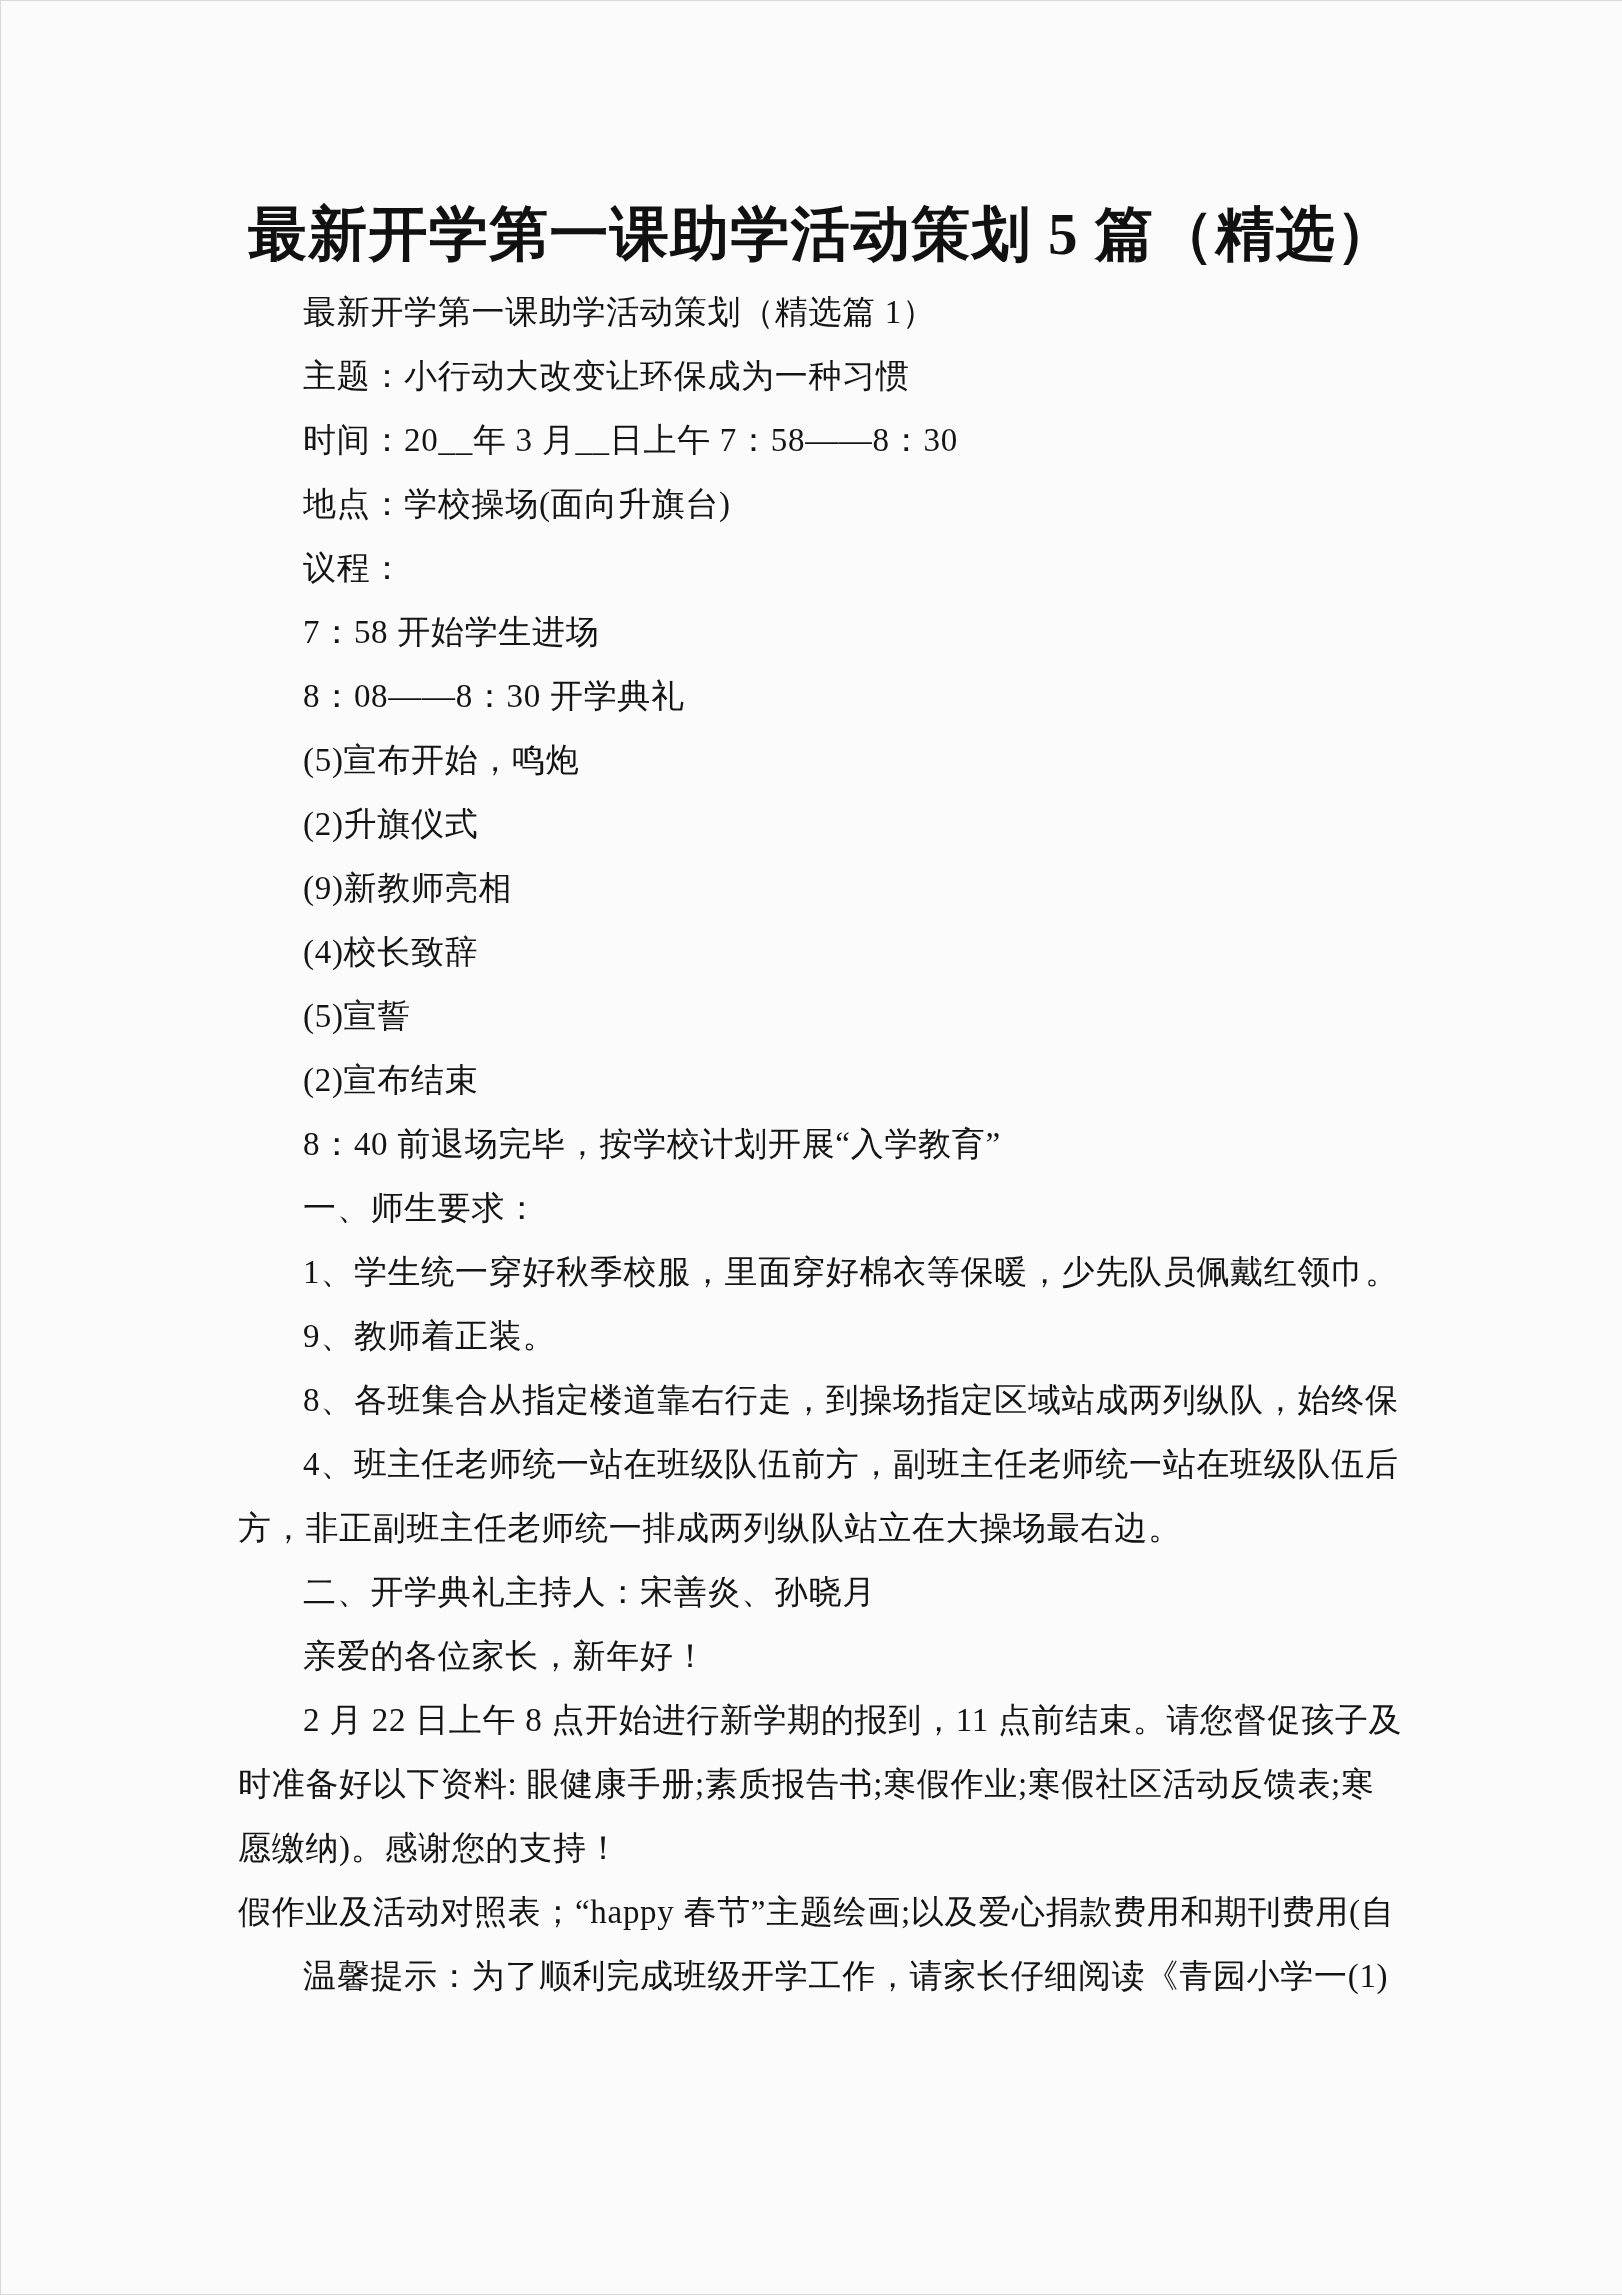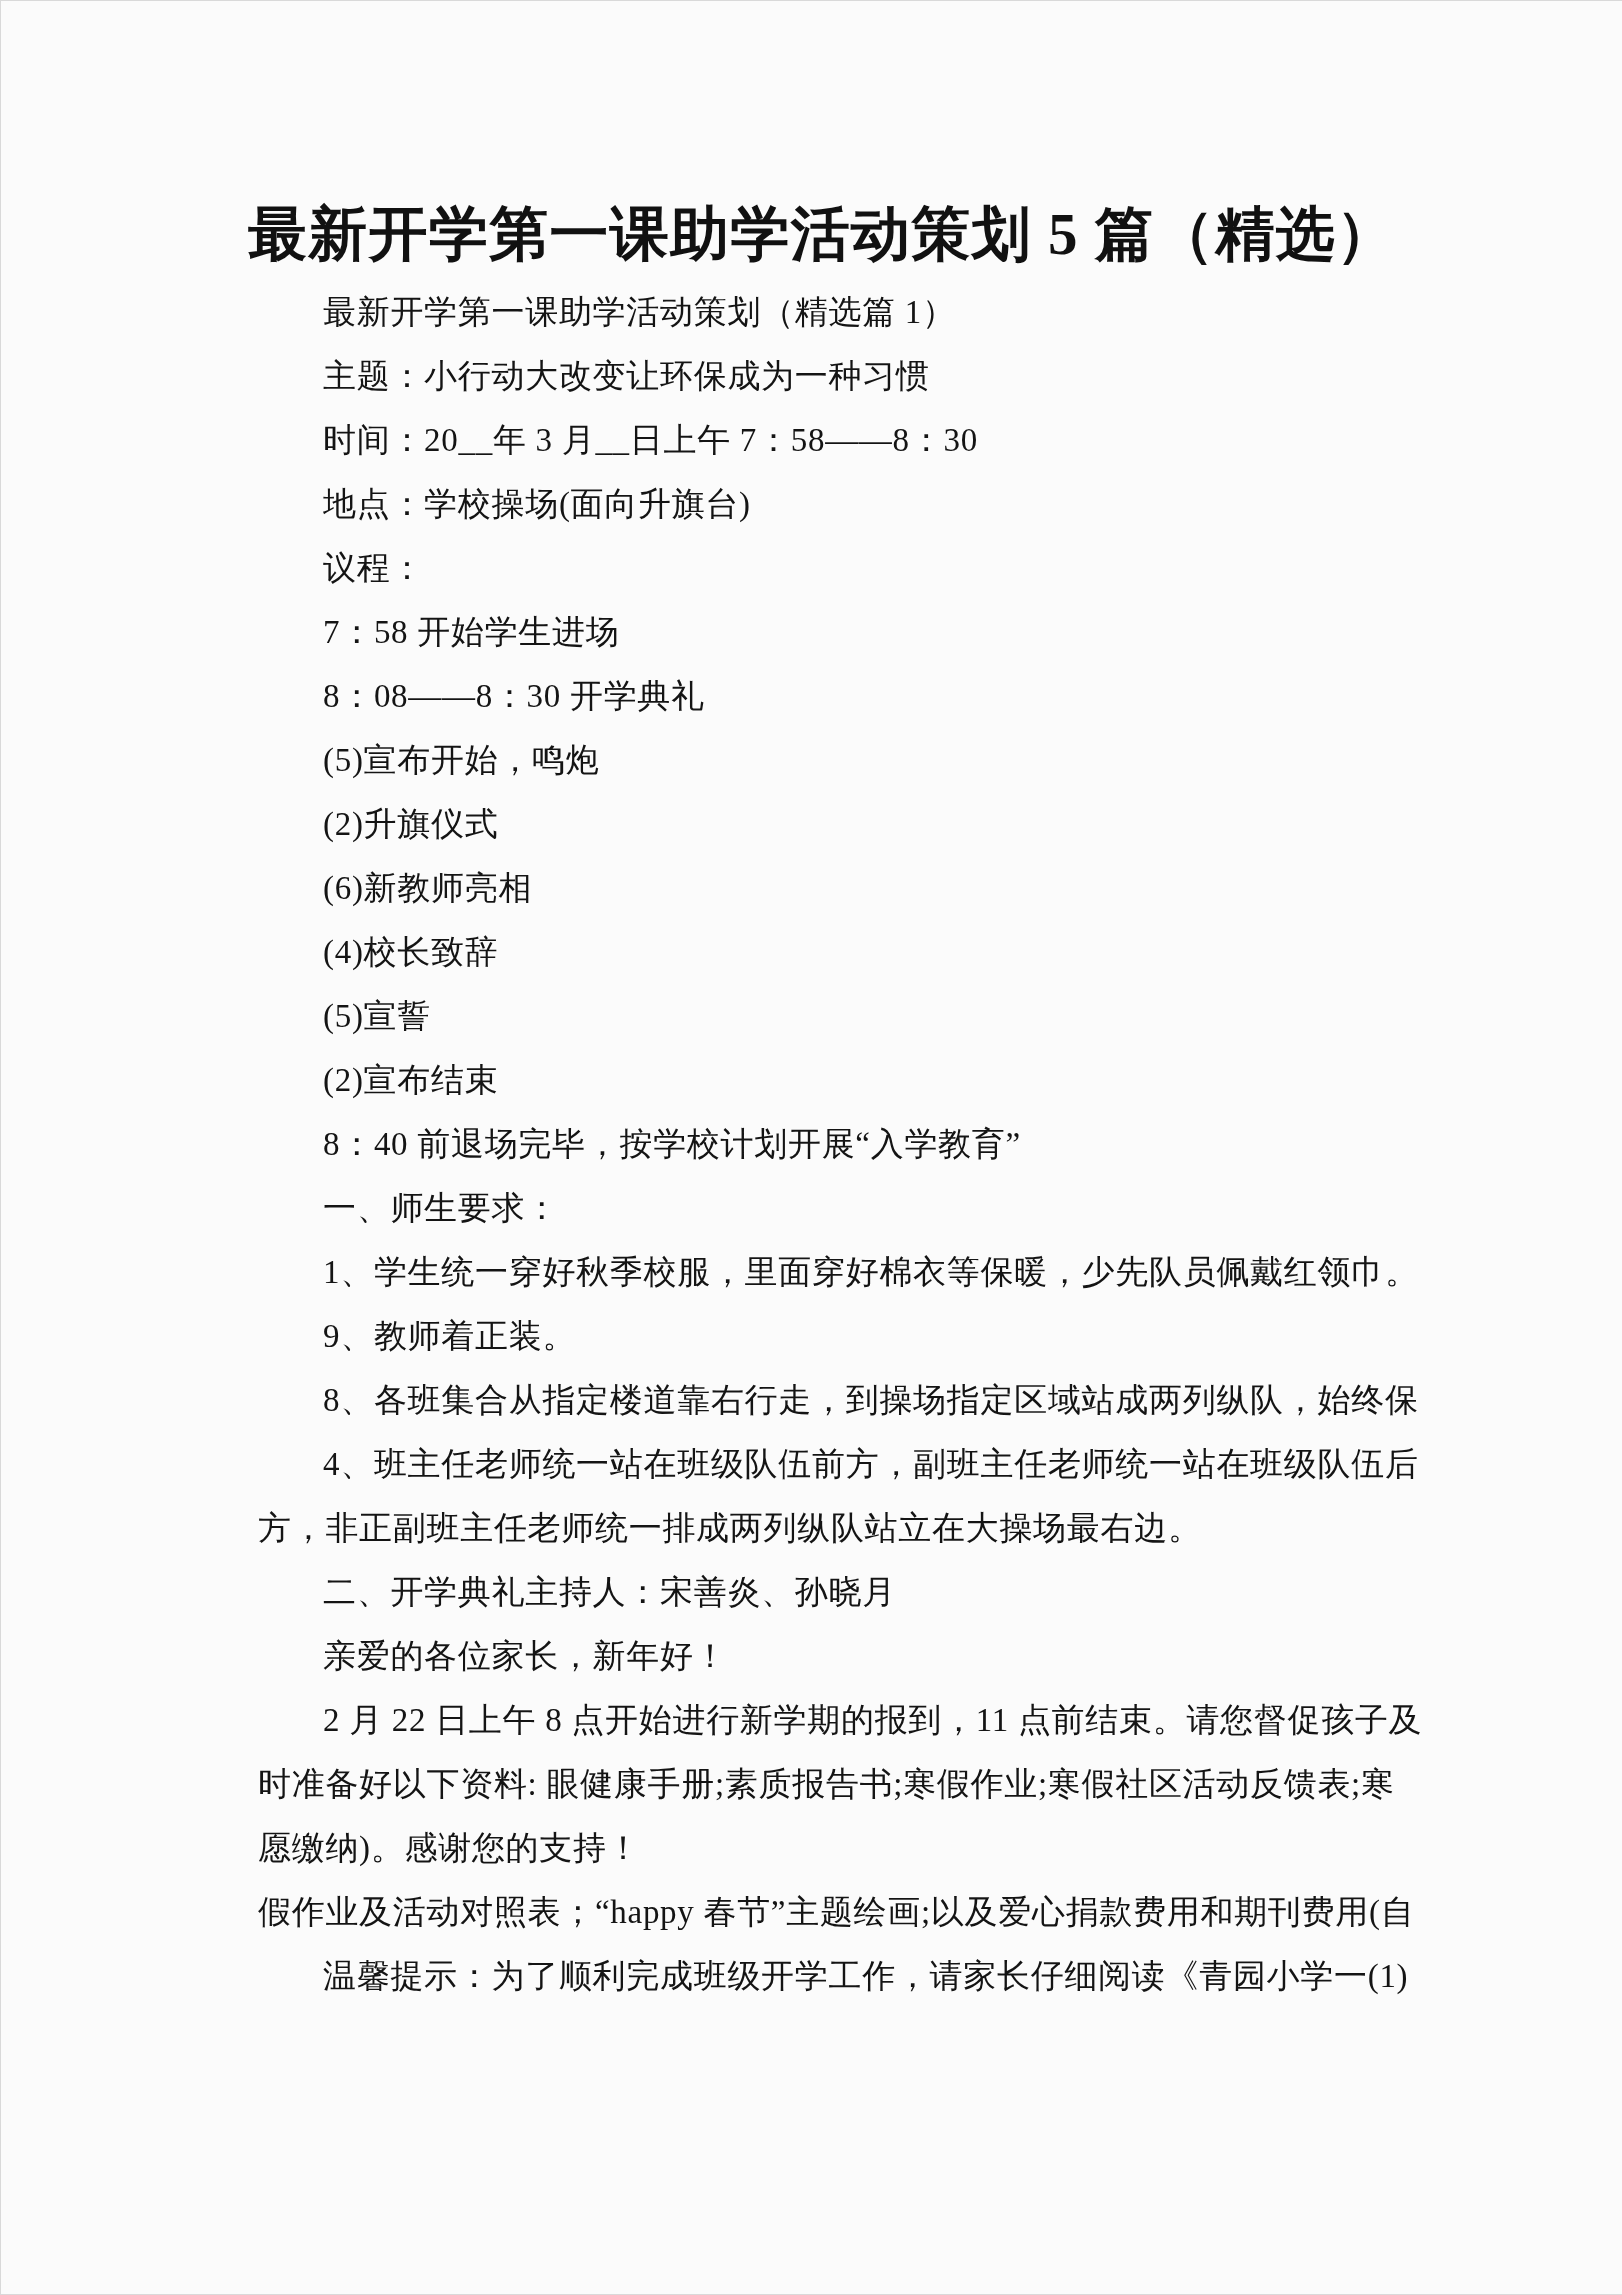--- a/index.html
+++ b/index.html
@@ -26,21 +26,21 @@
     font-size: 59px;
     line-height: 72px;
     font-weight: 700;
     letter-spacing: 1.3px;
     white-space: pre;
     color: #111111;
     text-align: right;
   }
   .doc-body {
     position: absolute;
-    left: 257px;
+    left: 237px;
     top: 279px;
     width: 1152px;
   }
   .line {
     display: block;
     line-height: 64px;
     height: 64px;
     font-size: 33px;
     letter-spacing: 0.7px;
     white-space: pre;
@@ -59,21 +59,21 @@
   <div class="doc-body" id="doc-body">
       <div class="line indent">最新开学第一课助学活动策划（精选篇 1）</div>
       <div class="line indent">主题：小行动大改变让环保成为一种习惯</div>
       <div class="line indent">时间：20__年 3 月__日上午 7：58——8：30</div>
       <div class="line indent">地点：学校操场(面向升旗台)</div>
       <div class="line indent">议程：</div>
       <div class="line indent">7：58 开始学生进场</div>
       <div class="line indent">8：08——8：30 开学典礼</div>
       <div class="line indent">(5)宣布开始，鸣炮</div>
       <div class="line indent">(2)升旗仪式</div>
-      <div class="line indent">(6)新教师亮相</div>
+      <div class="line indent">(9)新教师亮相</div>
       <div class="line indent">(4)校长致辞</div>
       <div class="line indent">(5)宣誓</div>
       <div class="line indent">(2)宣布结束</div>
       <div class="line indent">8：40 前退场完毕，按学校计划开展“入学教育”</div>
       <div class="line indent">一、师生要求：</div>
       <div class="line indent">1、学生统一穿好秋季校服，里面穿好棉衣等保暖，少先队员佩戴红领巾。</div>
       <div class="line indent">9、教师着正装。</div>
       <div class="line indent">8、各班集合从指定楼道靠右行走，到操场指定区域站成两列纵队，始终保</div>
       <div class="line indent">4、班主任老师统一站在班级队伍前方，副班主任老师统一站在班级队伍后</div>
       <div class="line">方，非正副班主任老师统一排成两列纵队站立在大操场最右边。</div>

